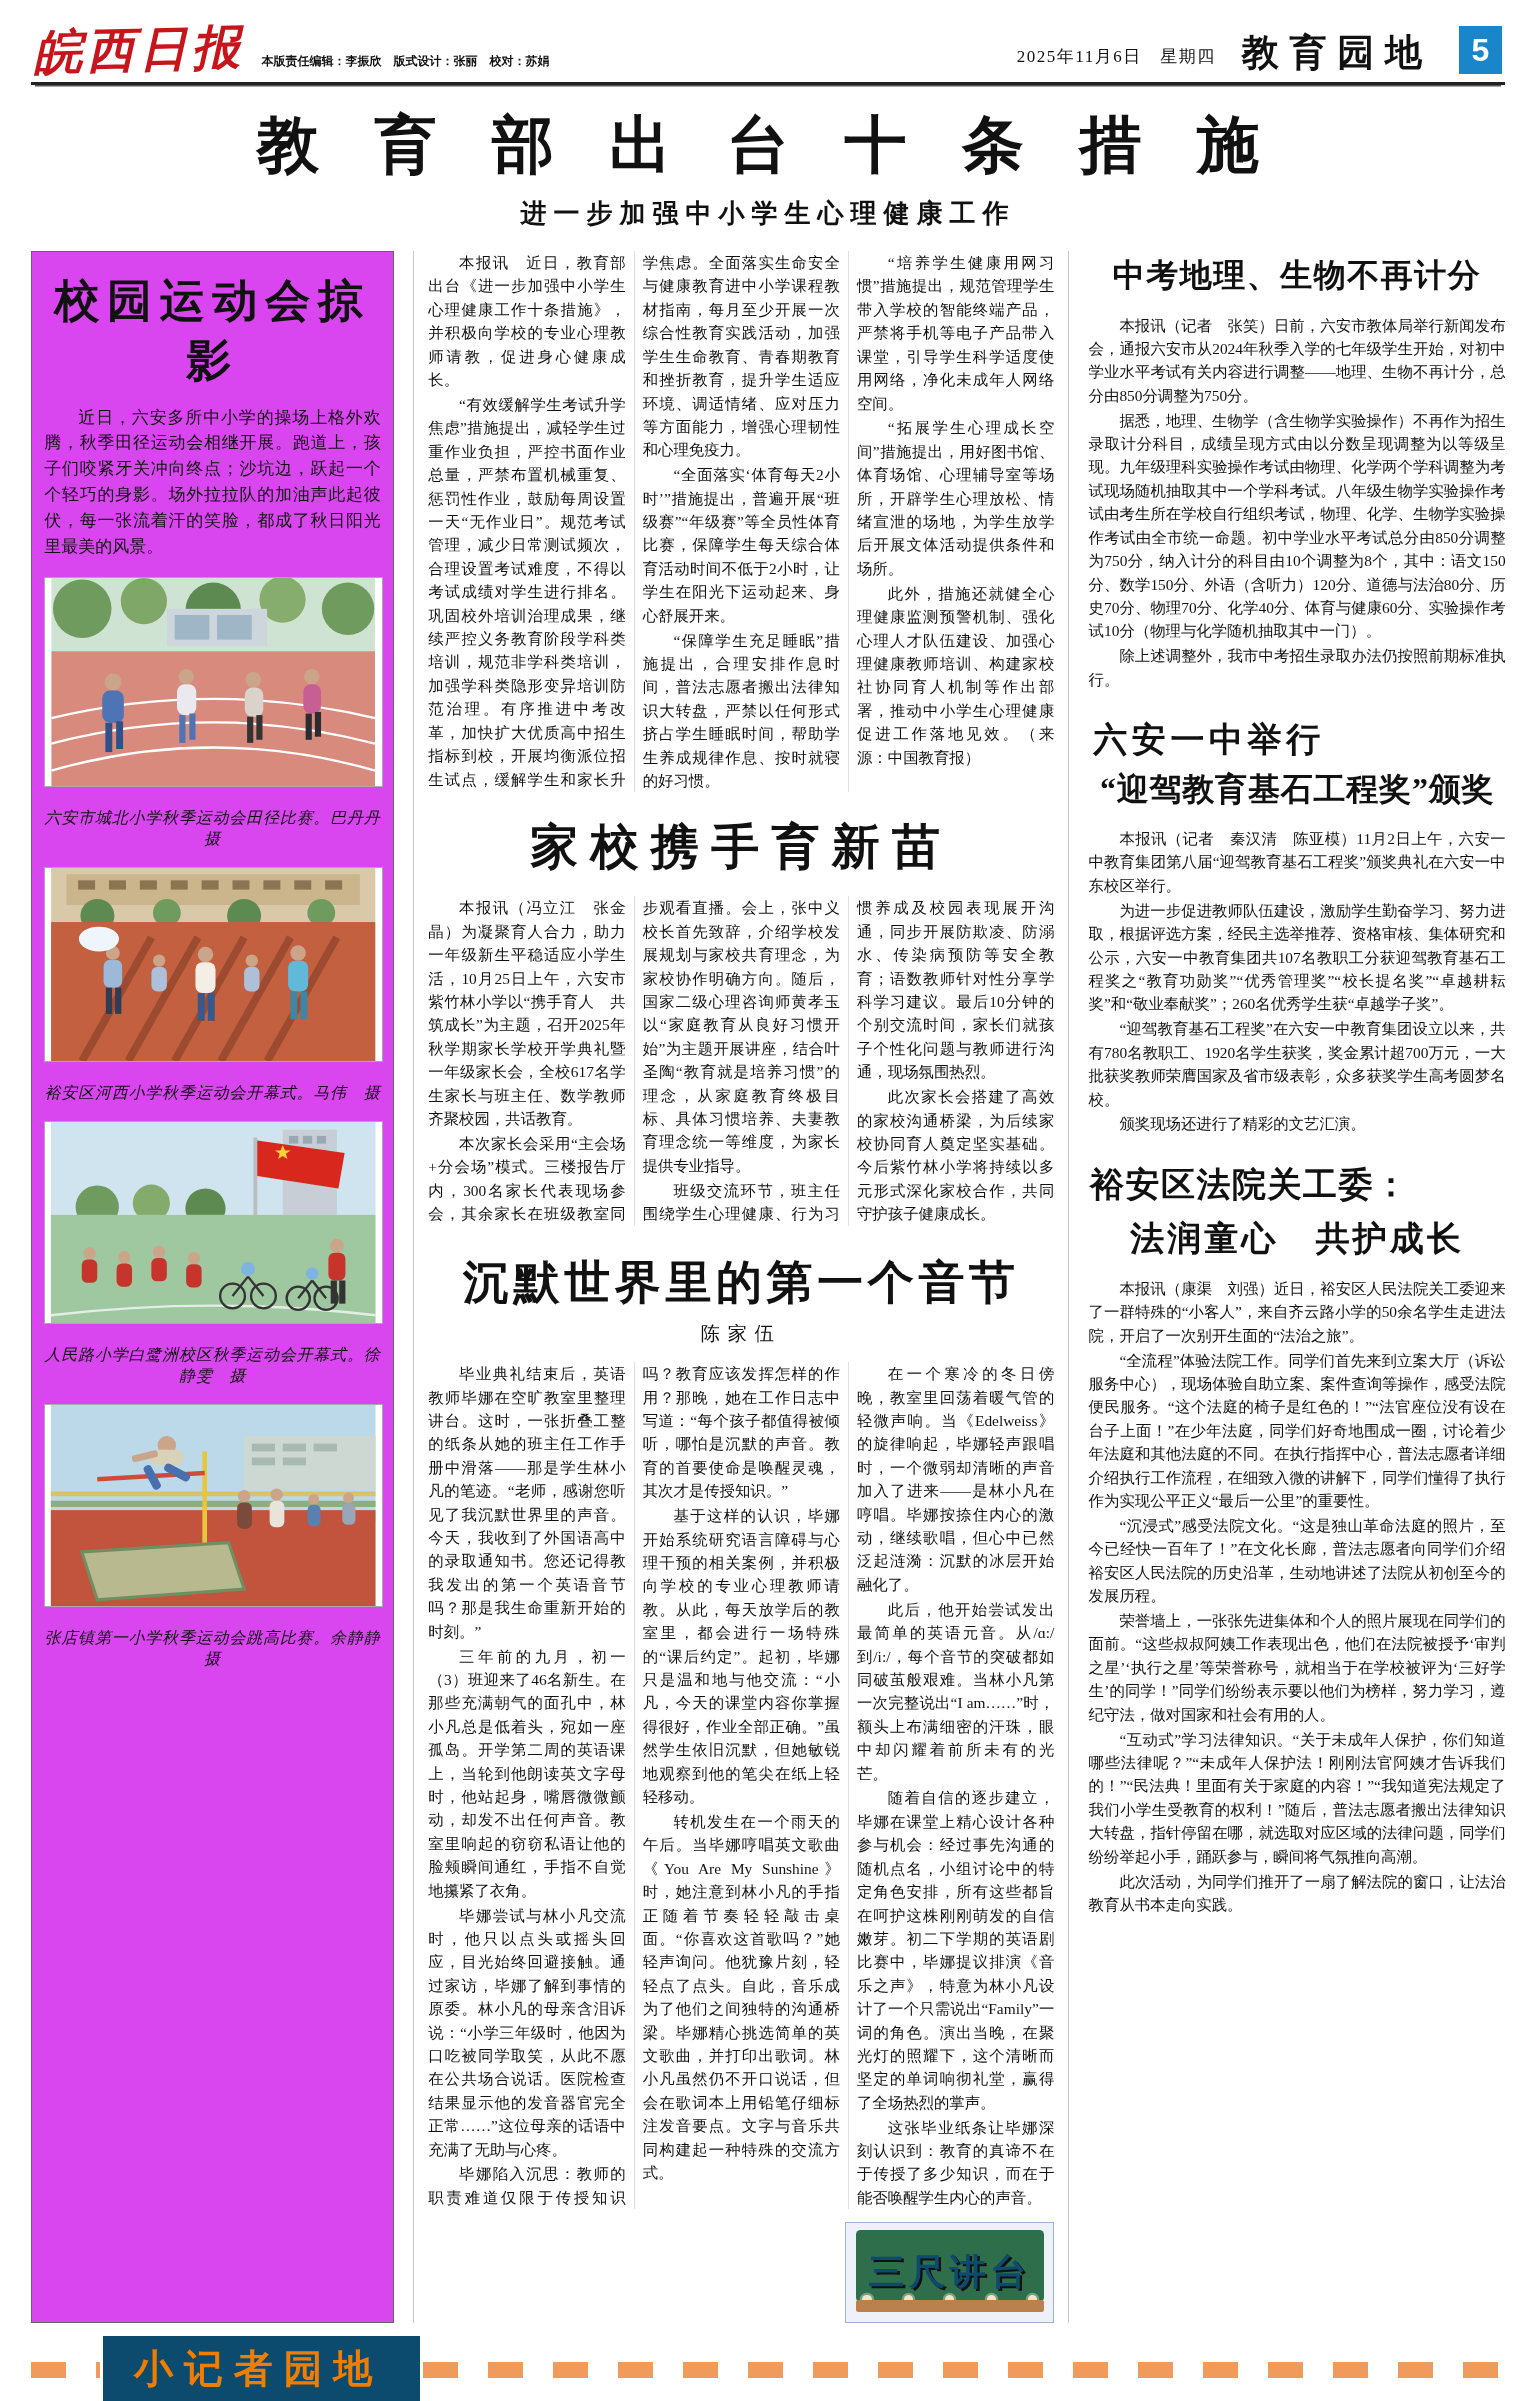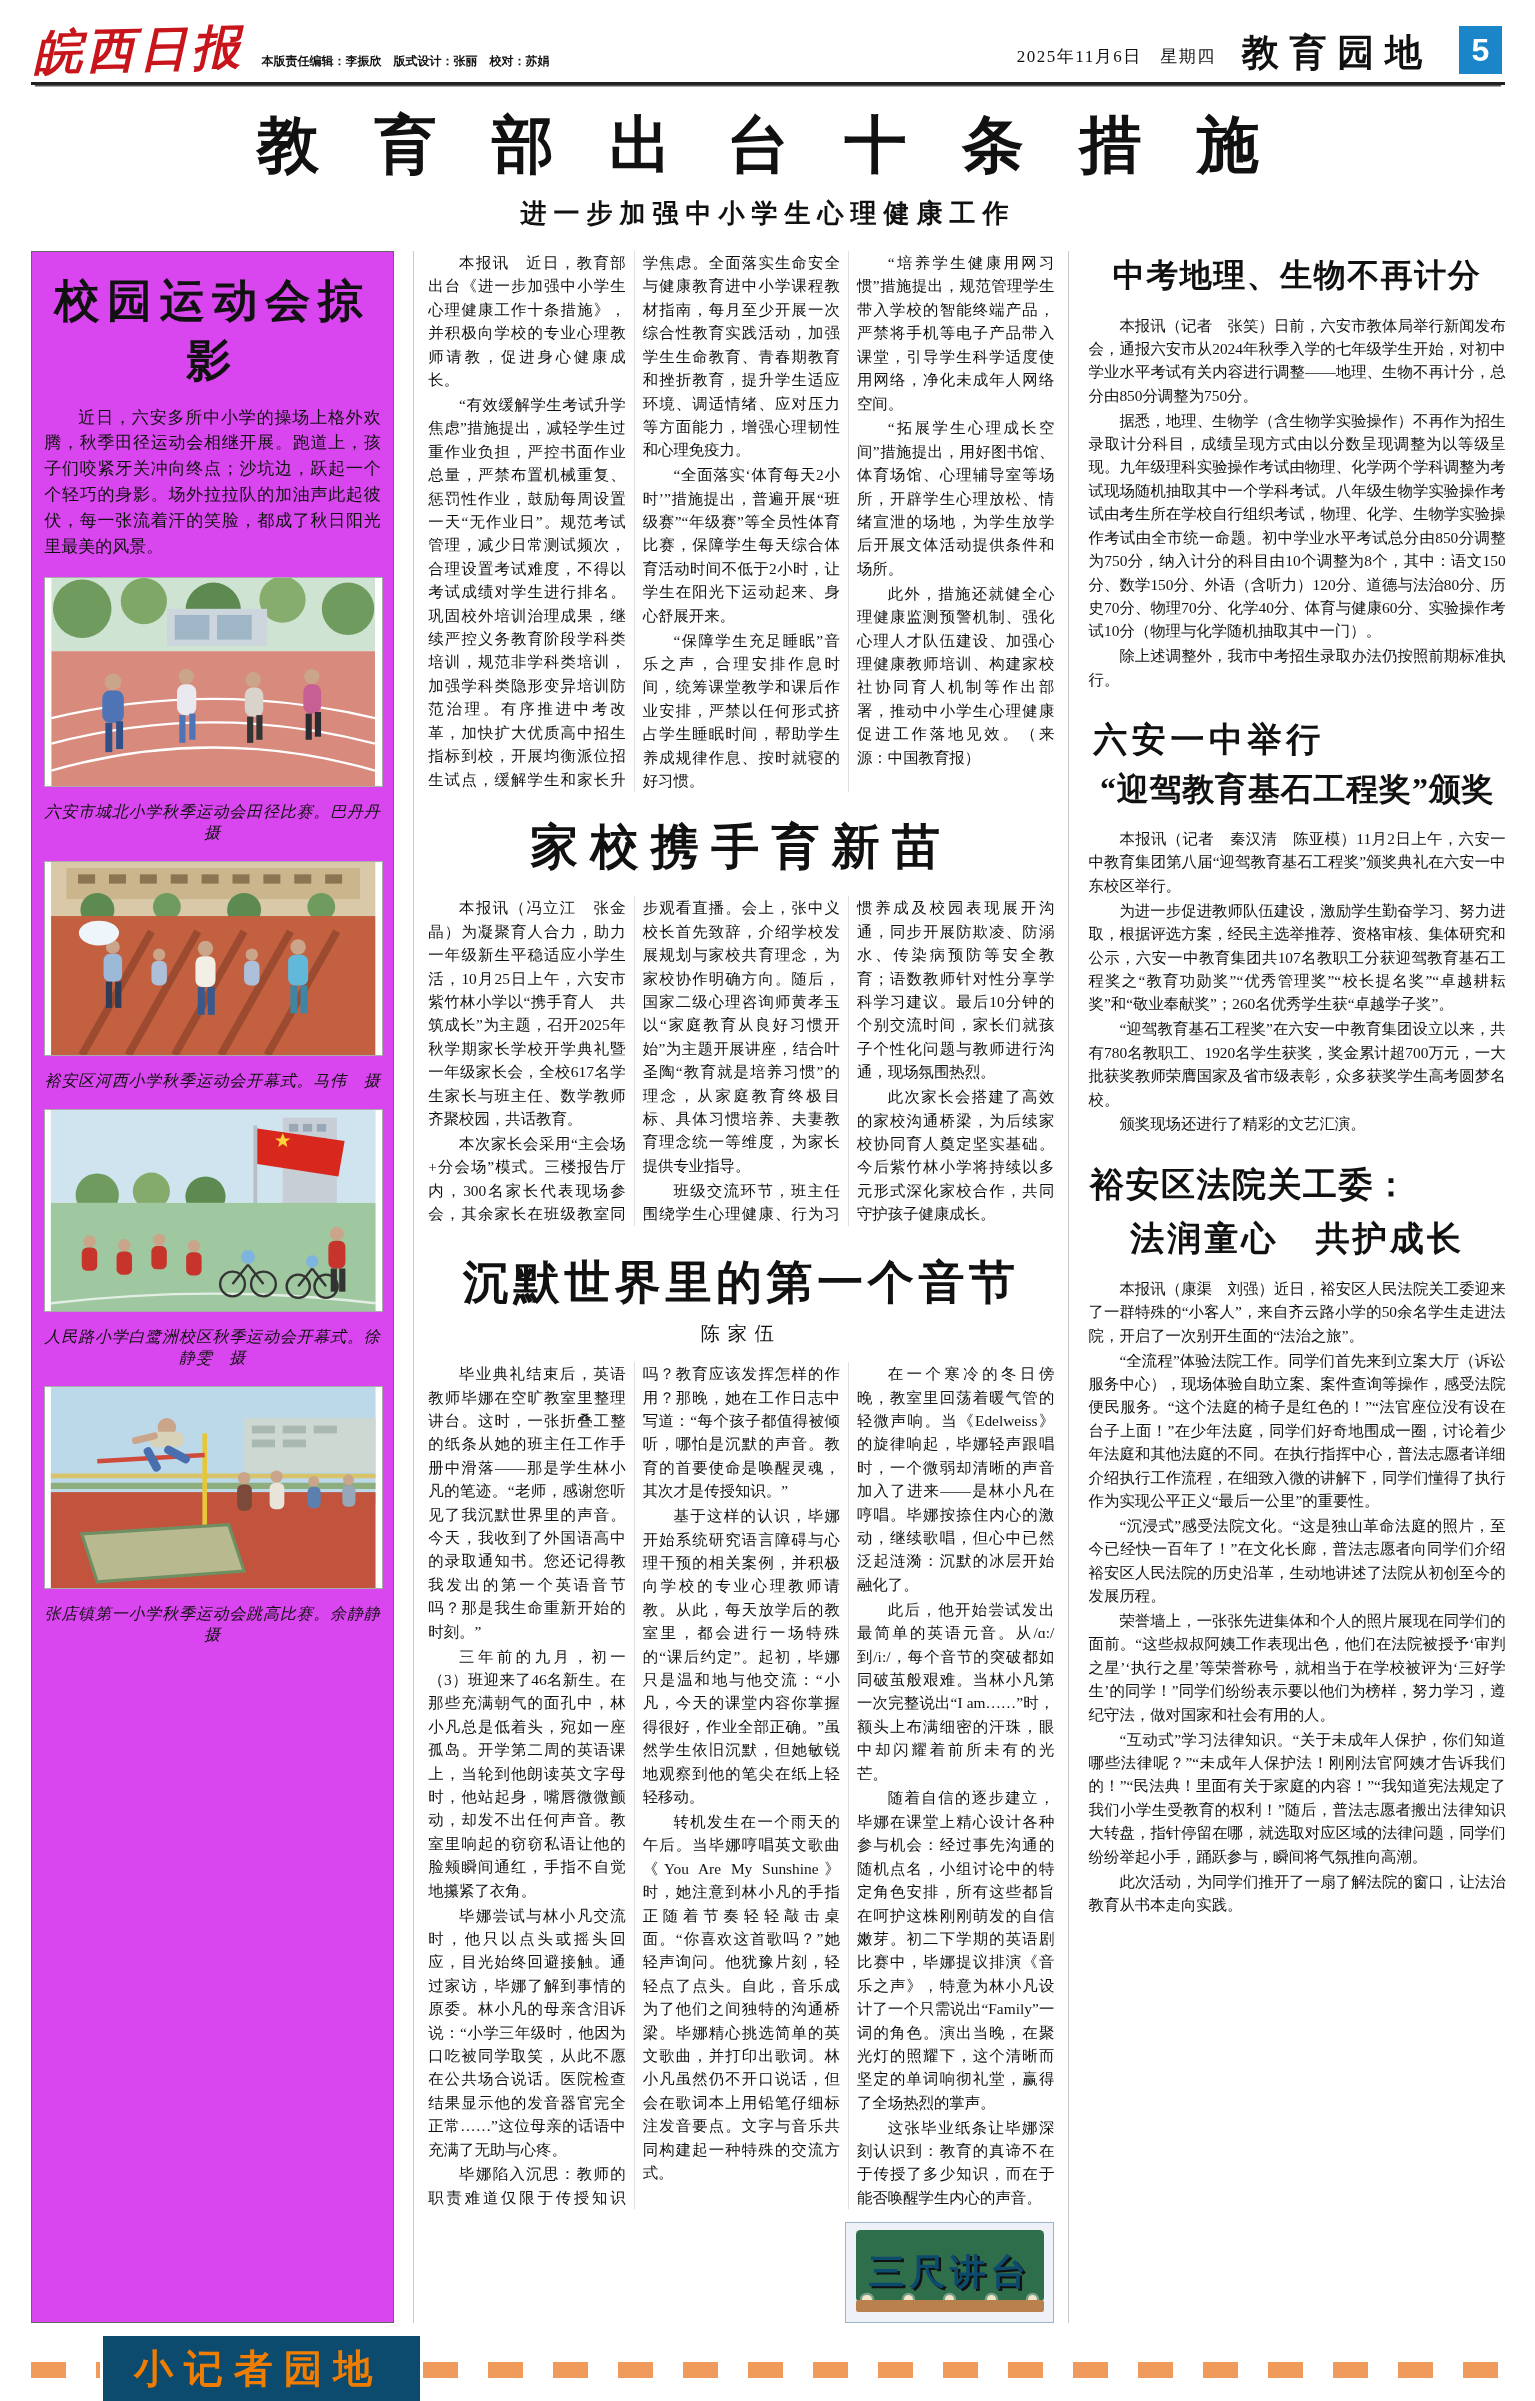--- a/index.html
+++ b/index.html
@@ -26,21 +26,21 @@
   .colrule-mid{border-left:0.8px solid #c9c9c9;border-right:0.8px solid #c9c9c9;padding:0 14px;}
   .para{font-size:16px;line-height:1.52;text-align:justify;text-indent:2em;margin:0;}
   .small .para{font-size:15.4px;}
   .threecol{column-count:3;column-gap:17px;column-rule:0.8px solid #e0e0e0;}
   
   .sportsbox{background:#d946ef;border:0.8px solid #666;padding:14px 12.3px 7.7px 12.3px;}
   .sportsbox h2{font-size:45px;font-weight:900;letter-spacing:7.7px;text-align:center;margin:4.6px 0 14px 0;}
   .sportsbox .para{font-size:17px;}
   figure{margin:17px 0 4.6px 0;}
   figure svg{display:block;width:100%;border:0.8px solid #aaa;background:#fff;}
-  figcaption{font-size:16px;text-align:center;margin-top:15px;letter-spacing:0.8px;font-style:italic;}
+  figcaption{font-size:16px;text-align:center;margin-top:21px;letter-spacing:0.8px;font-style:italic;}
   
   .fam-title{font-size:48px;font-weight:900;letter-spacing:12.3px;text-align:center;margin:23px 0 17px 0;}
   .silent-title{font-size:46px;font-weight:900;letter-spacing:4.6px;text-align:center;margin:26px 0 6.2px 0;}
   .silent-author{font-size:19.3px;text-align:center;letter-spacing:7.7px;margin:4.6px 0 15.4px 0;}
   .banner-wrap{display:flex;justify-content:flex-end;margin-top:12.3px;}
   .banner{width:207px;height:99px;background:#eef2f8;border:0.8px solid #9db3cc;display:flex;align-items:center;justify-content:center;position:relative;overflow:hidden;}
   .board{position:absolute;inset:7.7px 9.3px 20px 9.3px;background:#2f6e4a;border-radius:4.6px;}
   .tray{position:absolute;left:9.3px;right:9.3px;bottom:9.3px;height:12.3px;background:#b9814e;border-radius:2.3px;}
   .banner-text{position:relative;color:#0c4a6e;font-size:36px;font-weight:900;letter-spacing:4.6px;
                text-shadow:2.3px 2.3px 0 #111;font-family:Liberation Serif, serif;}
@@ -266,21 +266,21 @@
         </svg>
         <figcaption>张店镇第一小学秋季运动会跳高比赛。余静静　摄</figcaption>
       </figure>
     </div>
 
     <div class="colrule-mid">
       <div class="threecol gapless small">
           <p class="para">本报讯　近日，教育部出台《进一步加强中小学生心理健康工作十条措施》，并积极向学校的专业心理教师请教，促进身心健康成长。</p>
           <p class="para">“有效缓解学生考试升学焦虑”措施提出，减轻学生过重作业负担，严控书面作业总量，严禁布置机械重复、惩罚性作业，鼓励每周设置一天“无作业日”。规范考试管理，减少日常测试频次，合理设置考试难度，不得以考试成绩对学生进行排名。巩固校外培训治理成果，继续严控义务教育阶段学科类培训，规范非学科类培训，加强学科类隐形变异培训防范治理。有序推进中考改革，加快扩大优质高中招生指标到校，开展均衡派位招生试点，缓解学生和家长升学焦虑。全面落实生命安全与健康教育进中小学课程教材指南，每月至少开展一次综合性教育实践活动，加强学生生命教育、青春期教育和挫折教育，提升学生适应环境、调适情绪、应对压力等方面能力，增强心理韧性和心理免疫力。</p>
           <p class="para">“全面落实‘体育每天2小时’”措施提出，普遍开展“班级赛”“年级赛”等全员性体育比赛，保障学生每天综合体育活动时间不低于2小时，让学生在阳光下运动起来、身心舒展开来。</p>
-          <p class="para">“保障学生充足睡眠”音乐之声，合理安排作息时间，统筹课堂教学和课后作业安排，严禁以任何形式挤占学生睡眠时间，帮助学生养成规律作息、按时就寝的好习惯。</p>
+          <p class="para">“保障学生充足睡眠”措施提出，合理安排作息时间，普法志愿者搬出法律知识大转盘，严禁以任何形式挤占学生睡眠时间，帮助学生养成规律作息、按时就寝的好习惯。</p>
           <p class="para">“培养学生健康用网习惯”措施提出，规范管理学生带入学校的智能终端产品，严禁将手机等电子产品带入课堂，引导学生科学适度使用网络，净化未成年人网络空间。</p>
           <p class="para">“拓展学生心理成长空间”措施提出，用好图书馆、体育场馆、心理辅导室等场所，开辟学生心理放松、情绪宣泄的场地，为学生放学后开展文体活动提供条件和场所。</p>
           <p class="para">此外，措施还就健全心理健康监测预警机制、强化心理人才队伍建设、加强心理健康教师培训、构建家校社协同育人机制等作出部署，推动中小学生心理健康促进工作落地见效。（来源：中国教育报）</p>
         </div>
 
       <div>
         <div class="fam-title">家校携手育新苗</div>
         <div class="threecol gapless small">
             <p class="para">本报讯（冯立江　张金晶）为凝聚育人合力，助力一年级新生平稳适应小学生活，10月25日上午，六安市紫竹林小学以“携手育人　共筑成长”为主题，召开2025年秋学期家长学校开学典礼暨一年级家长会，全校617名学生家长与班主任、数学教师齐聚校园，共话教育。</p>
             <p class="para">本次家长会采用“主会场+分会场”模式。三楼报告厅内，300名家长代表现场参会，其余家长在班级教室同步观看直播。会上，张中义校长首先致辞，介绍学校发展规划与家校共育理念，为家校协作明确方向。随后，国家二级心理咨询师黄孝玉以“家庭教育从良好习惯开始”为主题开展讲座，结合叶圣陶“教育就是培养习惯”的理念，从家庭教育终极目标、具体习惯培养、夫妻教育理念统一等维度，为家长提供专业指导。</p>

